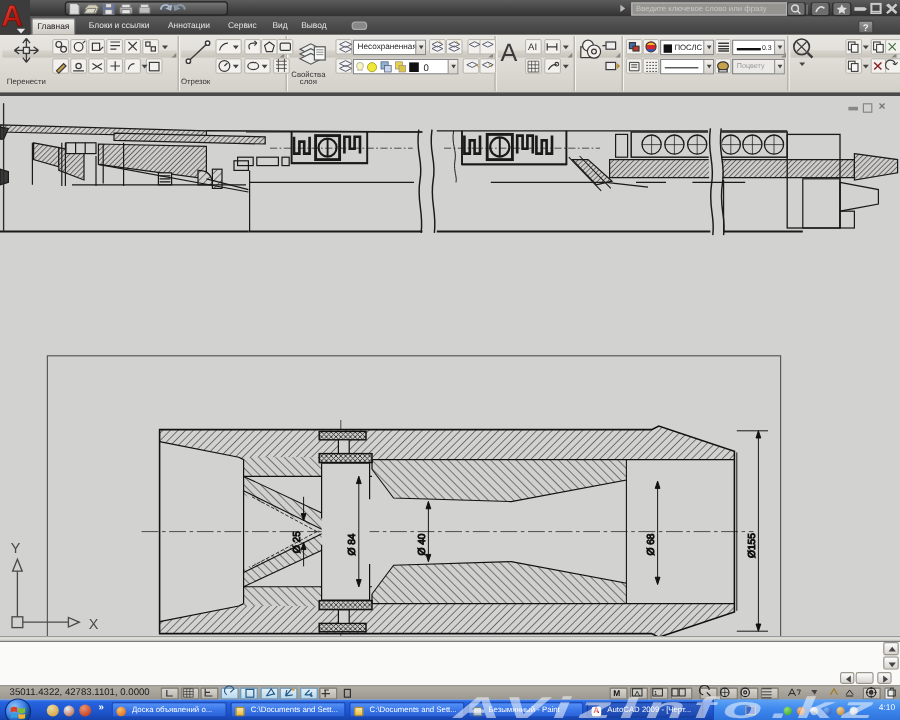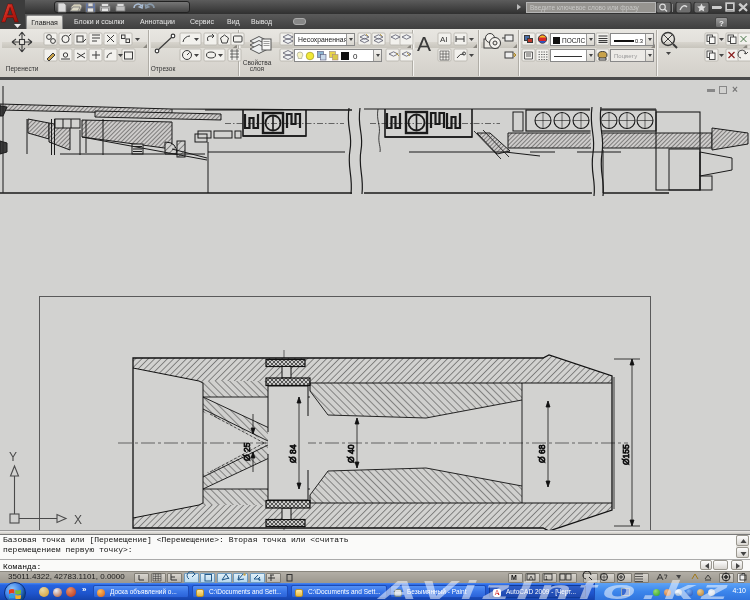--- a/index.html
+++ b/index.html
@@ -541,25 +541,20 @@
 <text x="74" y="444" font-size="12" stroke="none" fill="#4a4a4a">X</text>
 </g>
 </svg>
 
 <div class="abs" style="left:707px;top:89px;width:8px;height:3px;background:#888;"></div>
 <div class="abs" style="left:719px;top:86px;width:8px;height:8px;border:1.5px solid #888;"></div>
 <div class="abs" style="left:732px;top:85px;width:10px;height:10px;color:#777;font-size:10px;font-weight:bold;line-height:10px;">×</div>
 
 <div id="cmdsplit" class="abs"></div>
 <div id="cmdwin" class="abs"></div>
-<div id="cmdtext" class="abs">Базовая точка или [Перемещение] &lt;Перемещение&gt;: Вторая точка или &lt;считать
-перемещением первую точку&gt;:</div>
-<div id="cmdline" class="abs">
-      <span style="position:absolute;left:3px;top:2px;font-family:'Liberation Mono',monospace;font-size:8px;">Команда:</span>
-    </div>
 <div id="vscroll" class="abs"></div>
 <div class="sbox abs" style="left:736px;top:535px;width:13px;height:11px;">
       <svg width="13" height="11">
         <polygon points="6.5,3 3.5,7 9.5,7" fill="#444"></polygon>
       </svg>
     </div>
 <div class="sbox abs" style="left:736px;top:547px;width:13px;height:11px;">
       <svg width="13" height="11">
         <polygon points="6.5,8 3.5,4 9.5,4" fill="#444"></polygon>
       </svg>

